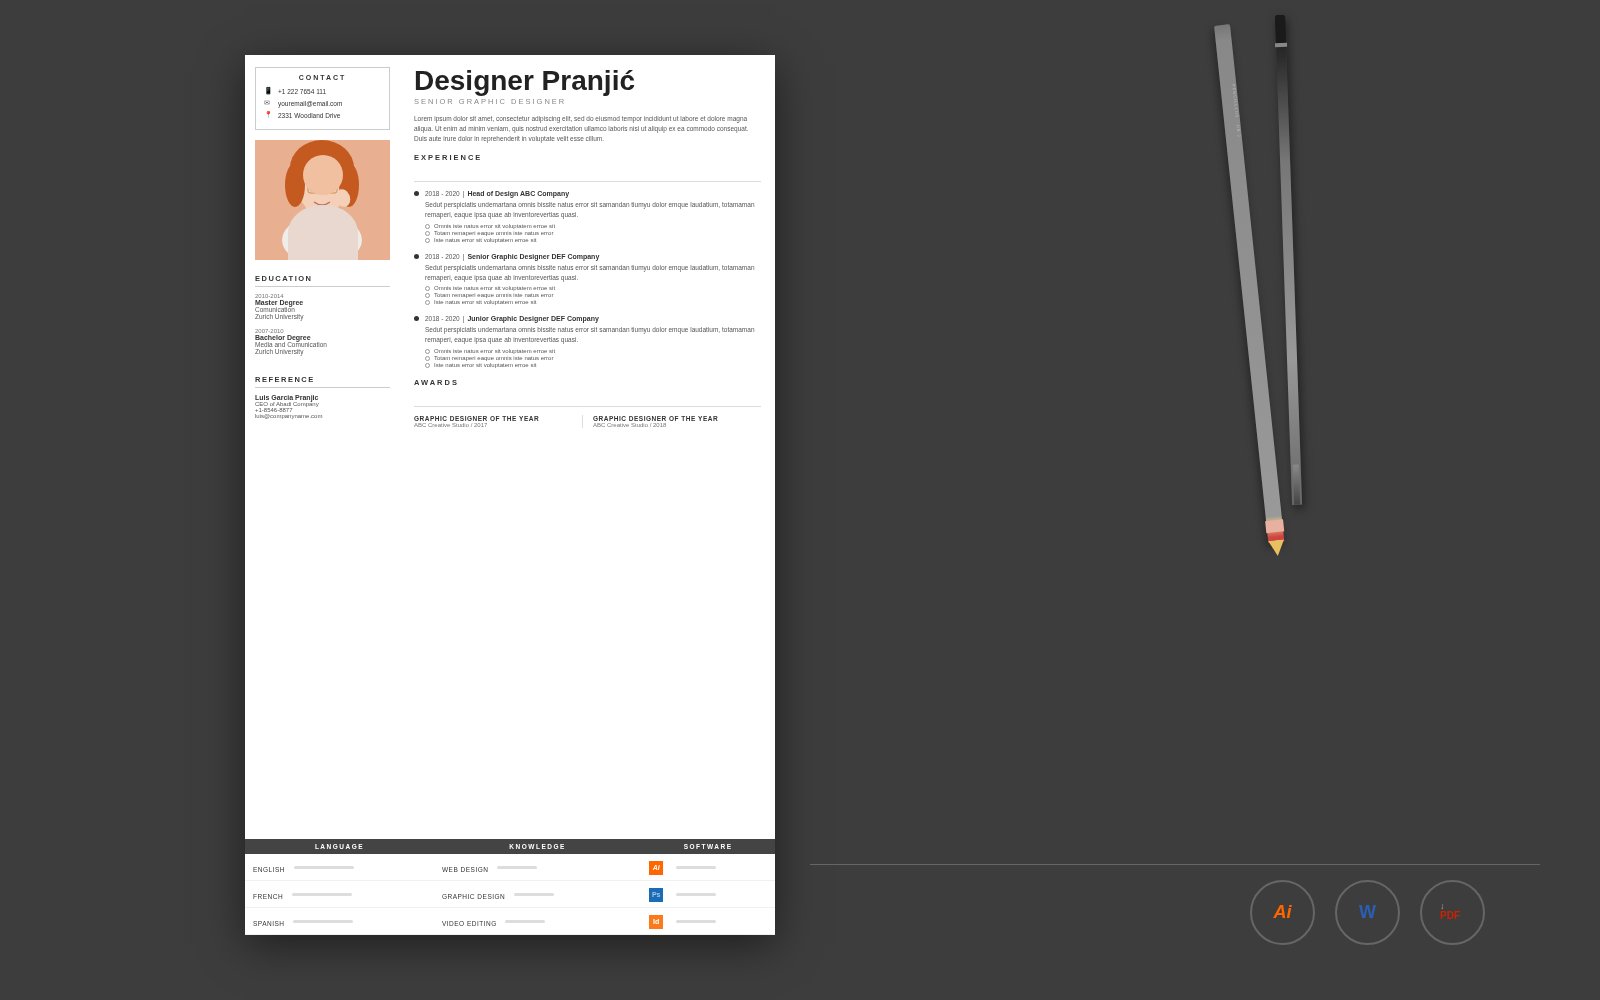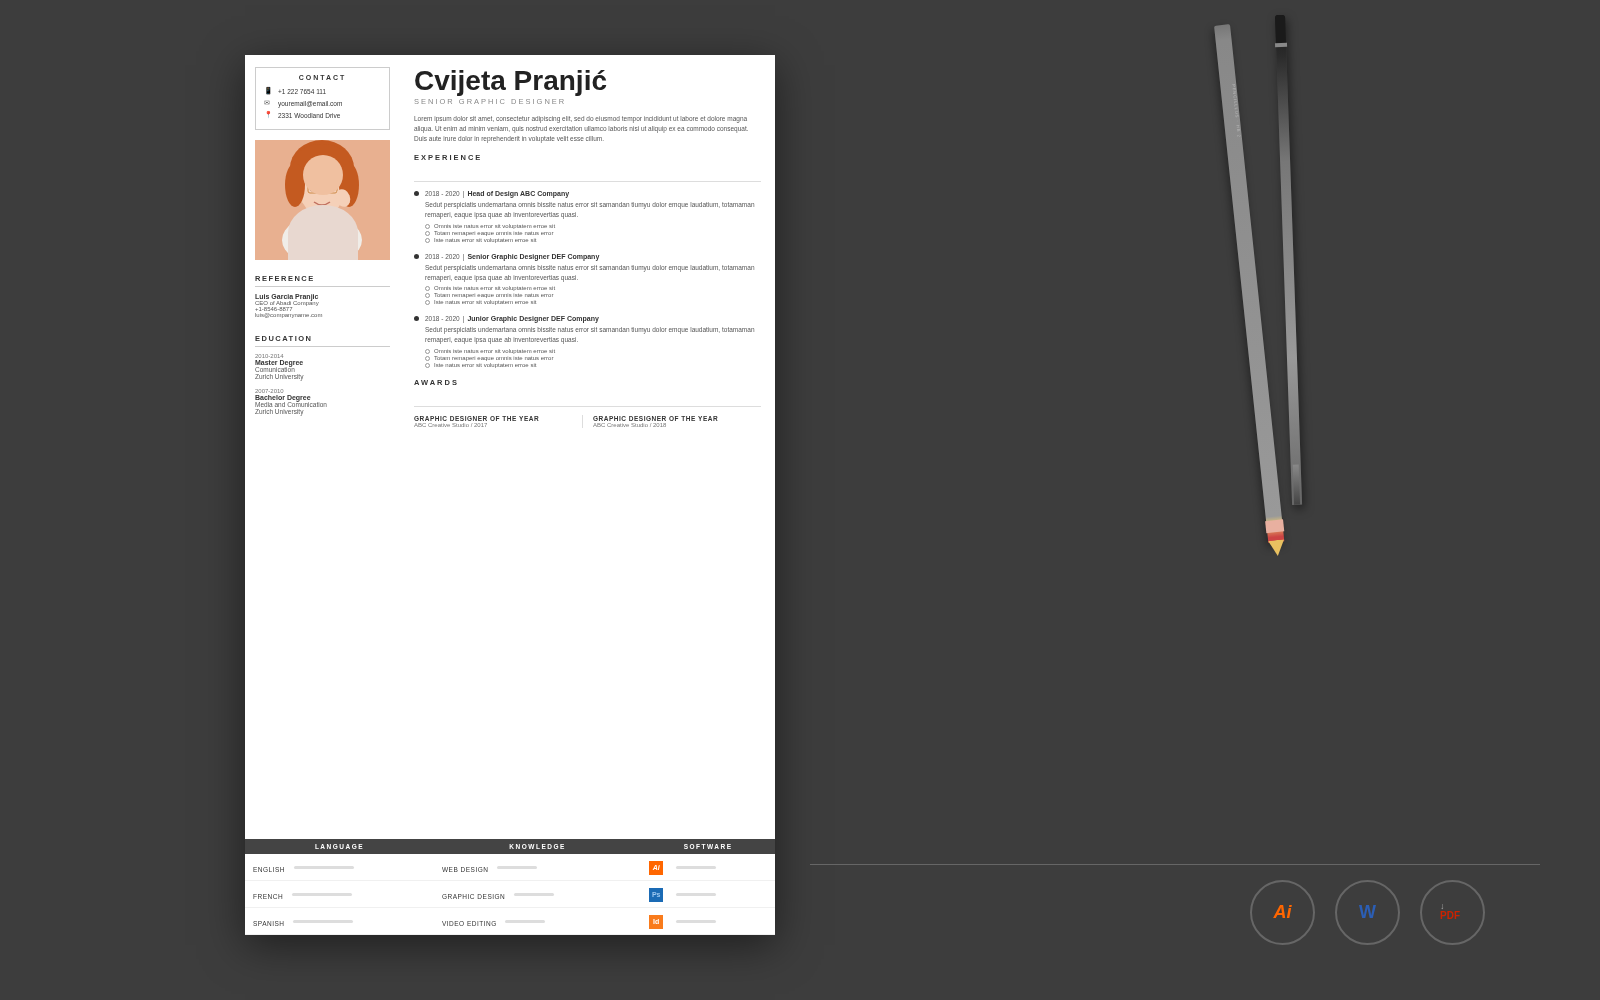--- a/index.html
+++ b/index.html
@@ -437,50 +437,50 @@
           <rect x="60" y="73" width="15" height="15" fill="#f5d0b8"></rect>
 
           <ellipse cx="67" cy="100" rx="40" ry="25" fill="#f0ede8"></ellipse>
 
           <ellipse cx="88" cy="58" rx="7" ry="9" fill="#f5d0b8" transform="rotate(-20 88 58)"></ellipse>
         </svg>
       </div>
     </div>
 
     <div class="sidebar-section">
+      <div class="sidebar-section-title">EDUCATION</div>
+      <div class="edu-item">
+        <div class="edu-year">2010-2014</div>
+        <div class="edu-degree">Master Degree</div>
+        <div class="edu-field">Comunication</div>
+        <div class="edu-uni">Zurich University</div>
+      </div>
+      <div class="edu-item">
+        <div class="edu-year">2007-2010</div>
+        <div class="edu-degree">Bachelor Degree</div>
+        <div class="edu-field">Media and Comunication</div>
+        <div class="edu-uni">Zurich University</div>
+      </div>
+    </div>
+
+    <div class="sidebar-section">
       <div class="sidebar-section-title">REFERENCE</div>
       <div class="ref-item">
         <div class="ref-name">Luis Garcia Pranjic</div>
         <div class="ref-role">CEO of Abadi Company</div>
         <div class="ref-phone">+1-8546-8877</div>
         <div class="ref-email">luis@companyname.com</div>
       </div>
     </div>
 
-    <div class="sidebar-section">
-      <div class="sidebar-section-title">EDUCATION</div>
-      <div class="edu-item">
-        <div class="edu-year">2010-2014</div>
-        <div class="edu-degree">Master Degree</div>
-        <div class="edu-field">Comunication</div>
-        <div class="edu-uni">Zurich University</div>
-      </div>
-      <div class="edu-item">
-        <div class="edu-year">2007-2010</div>
-        <div class="edu-degree">Bachelor Degree</div>
-        <div class="edu-field">Media and Comunication</div>
-        <div class="edu-uni">Zurich University</div>
-      </div>
-    </div>
-
   </div>
 
   <div class="main-content">
 
-    <div class="candidate-name">Cvijeta Pranjić</div>
+    <div class="candidate-name">Designer Pranjić</div>
     <div class="candidate-title">SENIOR GRAPHIC DESIGNER</div>
     <div class="candidate-bio">Lorem ipsum dolor sit amet, consectetur adipiscing elit, sed do eiusmod tempor incididunt ut labore et dolore magna aliqua. Ut enim ad minim veniam, quis nostrud exercitation ullamco laboris nisi ut aliquip ex ea commodo consequat. Duis aute irure dolor in reprehenderit in voluptate velit esse cillum.</div>
 
     <div class="section-title">EXPERIENCE</div>
 
     <div class="exp-item">
       <div class="exp-header">
         <div class="exp-dot"></div>
         <span class="exp-year">2018 - 2020</span>
         <span class="exp-separator"> | </span>

